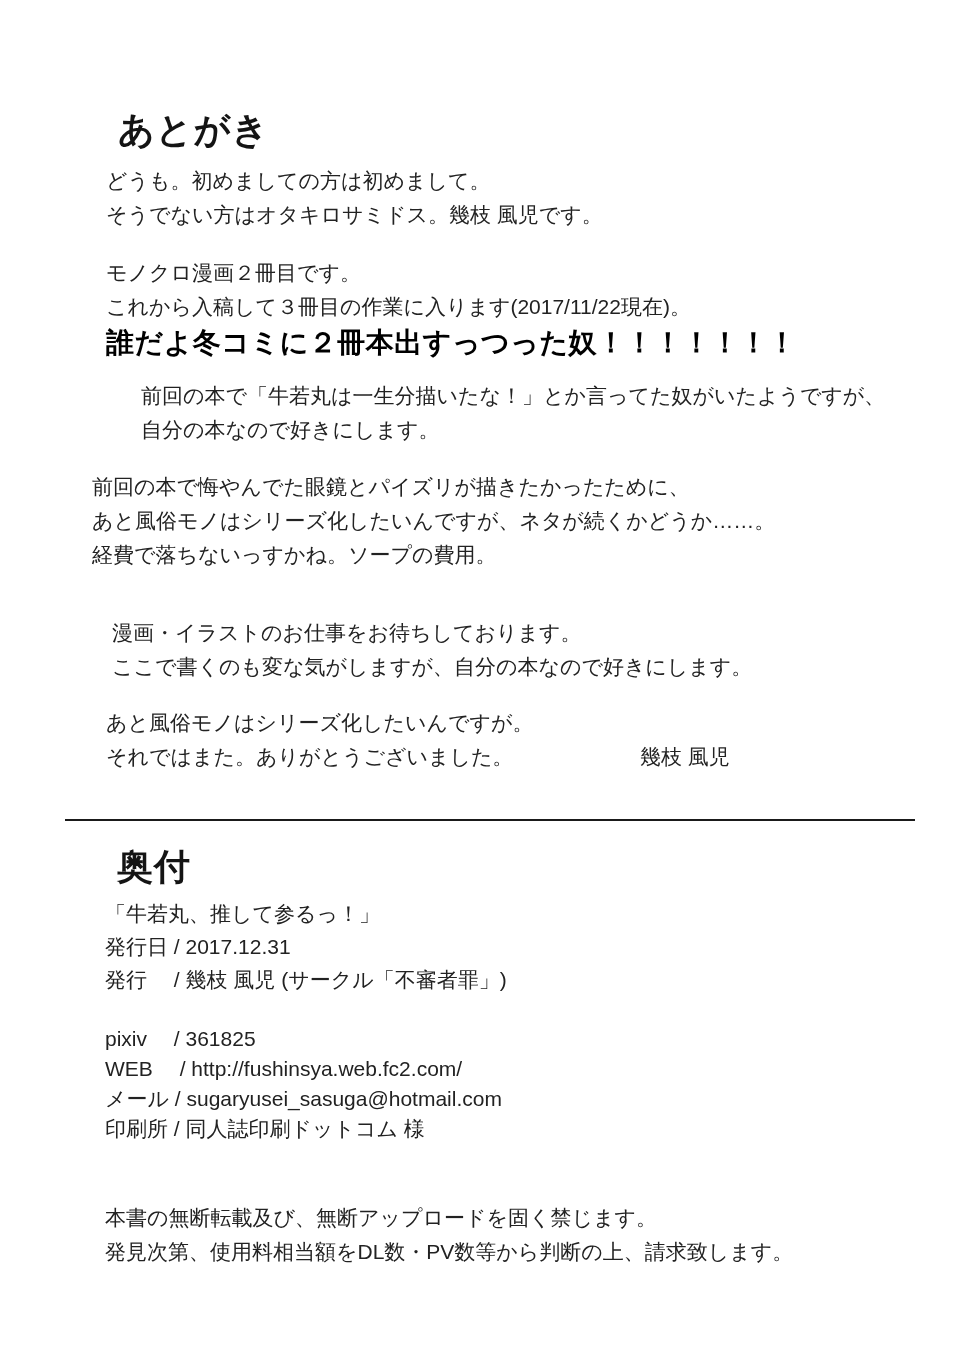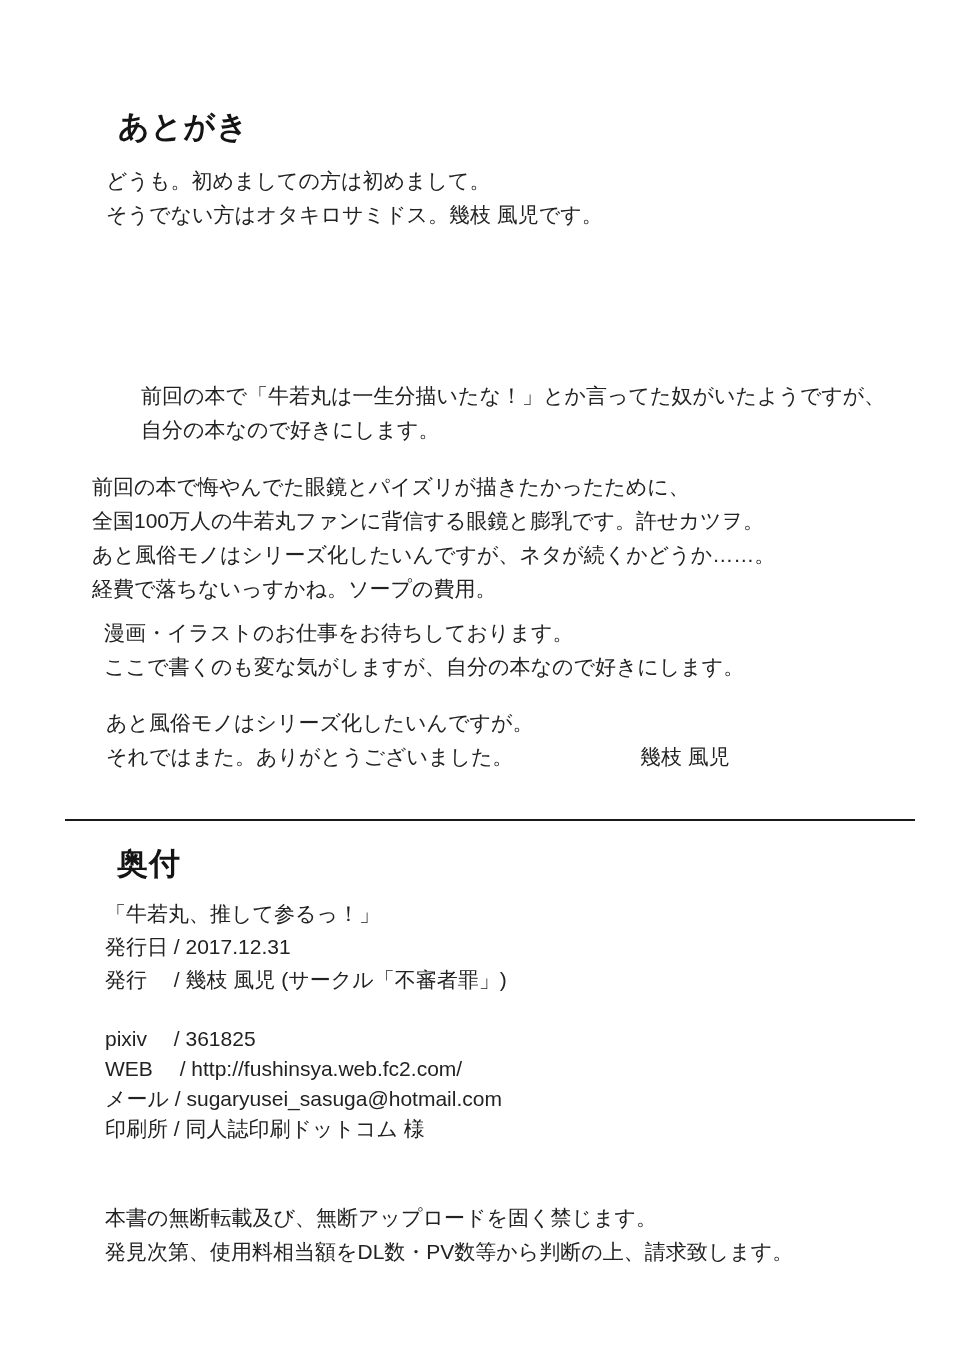--- a/index.html
+++ b/index.html
@@ -9,21 +9,21 @@
     height: 1371px;
     margin: 0 auto;
     background: #ffffff;
     overflow: hidden;
     font-family: "Liberation Sans", "DejaVu Sans", sans-serif;
     color: #1f1f1f;
     -webkit-font-smoothing: antialiased;
   }
   .abs { position: absolute; }
   .h1 {
-    font-size: 31px;
+    font-size: 36px;
     font-weight: bold;
     color: #141414;
     letter-spacing: 1px;
     white-space: nowrap;
   }
   .body-text {
     font-size: 21px;
     line-height: 34px;
     color: #222222;
     white-space: nowrap;
@@ -65,34 +65,38 @@
 
 <div class="page">
 
   <div class="abs h1" style="left:118px; top:106px;">あとがき</div>
 
   <div class="abs body-text" style="left:106px; top:164px;">
     <div>どうも。初めましての方は初めまして。</div>
     <div>そうでない方はオタキロサミドス。幾枝 風児です。</div>
   </div>
 
+  <div class="abs body-text" style="left:106px; top:256px;">
+    <div>モノクロ漫画２冊目です。</div>
+    <div>これから入稿して３冊目の作業に入ります(2017/11/22現在)。</div>
+    <div class="shout">誰だよ冬コミに２冊本出すっつった奴！！！！！！！</div>
+  </div>
 
   <div class="abs body-text" style="left:106px; top:379px;margin-left:35px;">
     <div>前回の本で「牛若丸は一生分描いたな！」とか言ってた奴がいたようですが、</div>
     <div>自分の本なので好きにします。</div>
   </div>
 
   <div class="abs body-text" style="left:92px; top:470px;">
     <div>前回の本で悔やんでた眼鏡とパイズリが描きたかったために、</div>
-    <div>全国100万人の牛若丸ファンに背信する眼鏡と膨乳です。許せカツヲ。</div>
     <div>あと風俗モノはシリーズ化したいんですが、ネタが続くかどうか……。</div>
     <div>経費で落ちないっすかね。ソープの費用。</div>
   </div>
 
-  <div class="abs body-text" style="left:104px; top:616px;">
+  <div class="abs body-text" style="left:112px; top:616px;">
     <div>漫画・イラストのお仕事をお待ちしております。</div>
     <div>ここで書くのも変な気がしますが、自分の本なので好きにします。</div>
   </div>
 
   <div class="abs body-text" style="left:106px; top:706px;">
     <div>あと風俗モノはシリーズ化したいんですが。</div>
     <div class="sign-line">
       <span>それではまた。ありがとうございました。</span>
       <span class="signature">幾枝 風児</span>
     </div>

